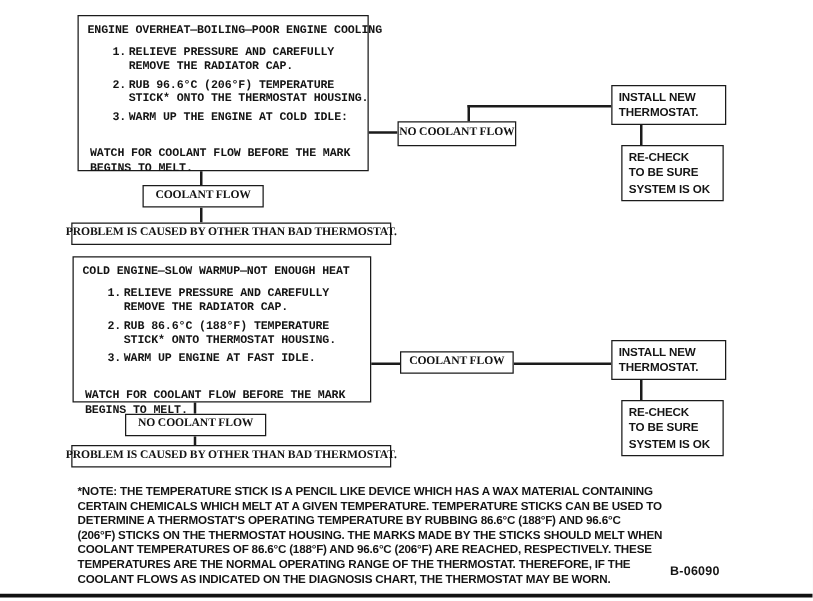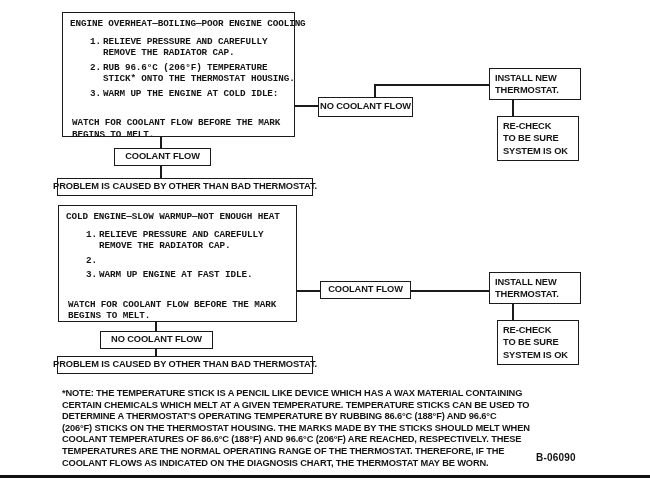--- a/index.html
+++ b/index.html
@@ -19,21 +19,21 @@
   }
   .proc-box { padding:5px 6px 4px 7px;font-family:Liberation Mono, monospace; }
   .box-title { margin-bottom:6px; white-space:pre; }
   .step { display:flex; margin:0 0 3px 20px; }
   .step .num { width:13px; flex:0 0 13px; }
   .step .txt { white-space:pre; }
   .watch { margin-top:18px; margin-left:2px; white-space:pre; }
 
   .label-box {
     display:flex; align-items:center; justify-content:center;
-    text-align:center; white-space:pre;
+    text-align:center; white-space:pre;font-family:Liberation Serif, serif;
   }
   .left-box { padding:4px 5px; display:flex; align-items:center; }
   .left-box .inner { white-space:pre; text-align:left; line-height:12.5px; }
 
   .h-line, .v-line { position:absolute; background:#1b1b1b; }
   .h-line { height:2px; }
   .v-line { width:2px; }
 
   .note-block {
     position:absolute; left:62px; top:388px; width:520px;
@@ -100,20 +100,22 @@
 
   <div class="box proc-box" style="left:58px; top:205px; width:239px; height:117px;">
     <div class="box-title">COLD ENGINE—SLOW WARMUP—NOT ENOUGH HEAT</div>
     <div class="step">
       <span class="num">1.</span>
       <span class="txt">RELIEVE PRESSURE AND CAREFULLY
 REMOVE THE RADIATOR CAP.</span>
     </div>
     <div class="step">
       <span class="num">2.</span>
+      <span class="txt">RUB 86.6°C (188°F) TEMPERATURE
+STICK* ONTO THERMOSTAT HOUSING.</span>
     </div>
     <div class="step">
       <span class="num">3.</span>
       <span class="txt">WARM UP ENGINE AT FAST IDLE.</span>
     </div>
     <div class="watch">WATCH FOR COOLANT FLOW BEFORE THE MARK
 BEGINS TO MELT.</div>
   </div>
 
   <div class="h-line" style="left:297px; top:290px; width:23px;"></div>

